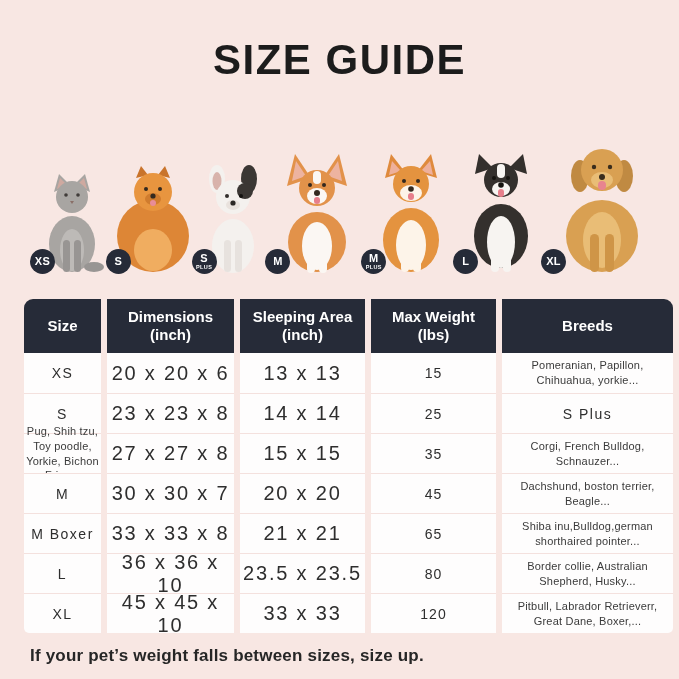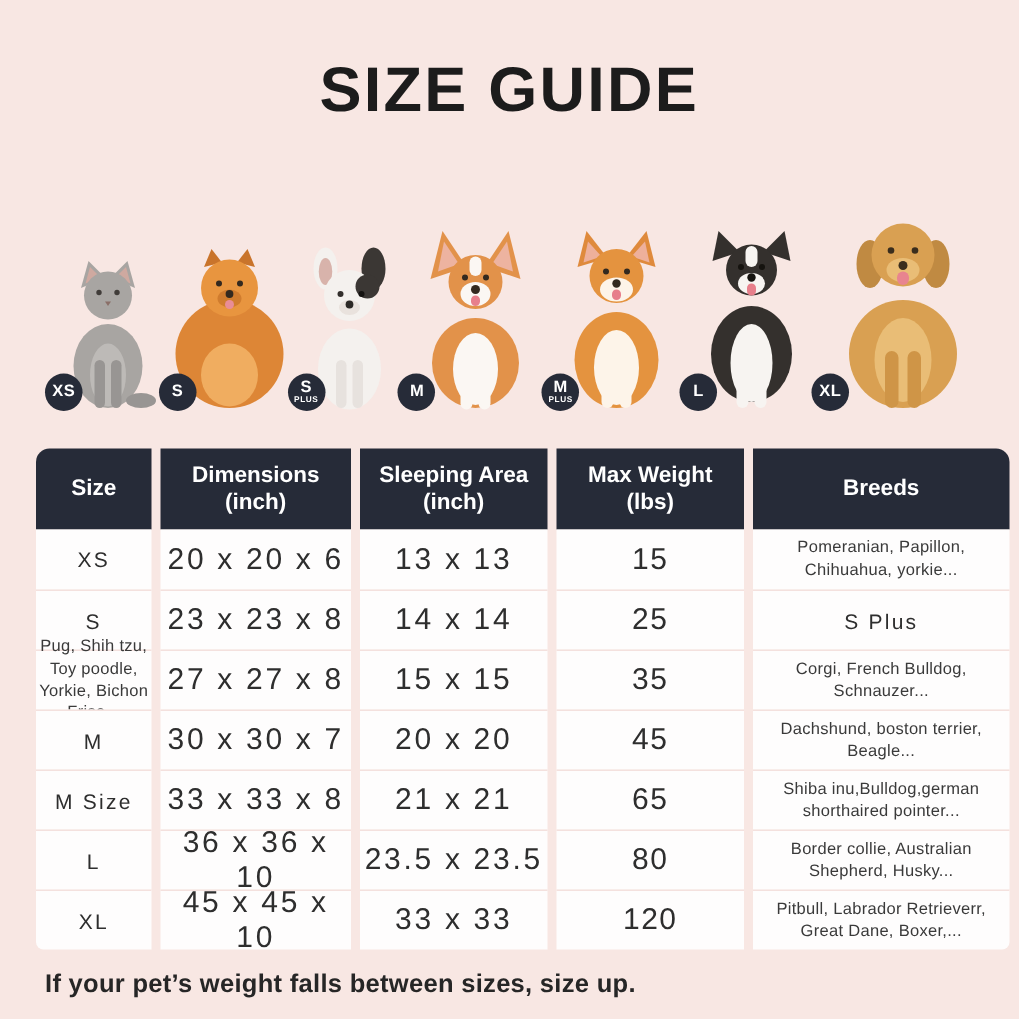--- a/index.html
+++ b/index.html
@@ -27,21 +27,21 @@
                 display:grid; grid-template-columns:77px 127px 125px 125px 171px;
                 grid-template-rows:54px repeat(7,40px); column-gap:6px; }
   .cell { background:var(--body-bg,#fefdfd); display:flex; flex-direction:column;
           align-items:center; justify-content:center; text-align:center; color:#2e2e2e; }
   .hd { background:var(--dark,#262b38); color:#fff; font-weight:700; font-size:15px; line-height:1.18; }
   .r-tl { border-top-left-radius:9px; } .r-tr { border-top-right-radius:9px;justify-content:center; }
   .r-bl { border-bottom-left-radius:5px; } .r-br { border-bottom-right-radius:5px; }
   .bt { border-top:1px solid var(--divider,#f4e1de); }
   .sz { font-size:14px; letter-spacing:1.5px; }
   .dm, .sl { font-size:20px; letter-spacing:1.8px; }
-  .wt { font-size:20px; letter-spacing:1px; }
+  .wt { font-size:14px; letter-spacing:1px; }
   .br { font-size:11px; line-height:1.35; letter-spacing:.2px; white-space:pre-line; color:#3a3a3a; }
 
   .footnote { position:absolute; left:30px; top:646px; font-size:17px; color:#262626; letter-spacing:.2px;font-weight:bold; }
 </style>
 </head>
 <body>
 
 <div class="page">
 
   <h1 class="title">SIZE GUIDE</h1>
@@ -246,21 +246,21 @@
     <div class="cell br bt">Corgi, French Bulldog,
 Schnauzer...</div>
 
     <div class="cell sz bt">M</div>
     <div class="cell dm bt">30 x 30 x 7</div>
     <div class="cell sl bt">20 x 20</div>
     <div class="cell wt bt">45</div>
     <div class="cell br bt">Dachshund, boston terrier,
 Beagle...</div>
 
-    <div class="cell sz bt">M Size</div>
+    <div class="cell sz bt">M Boxer</div>
     <div class="cell dm bt">33 x 33 x 8</div>
     <div class="cell sl bt">21 x 21</div>
     <div class="cell wt bt">65</div>
     <div class="cell br bt">Shiba inu,Bulldog,german
 shorthaired pointer...</div>
 
     <div class="cell sz bt">L</div>
     <div class="cell dm bt">36 x 36 x 10</div>
     <div class="cell sl bt">23.5 x 23.5</div>
     <div class="cell wt bt">80</div>

